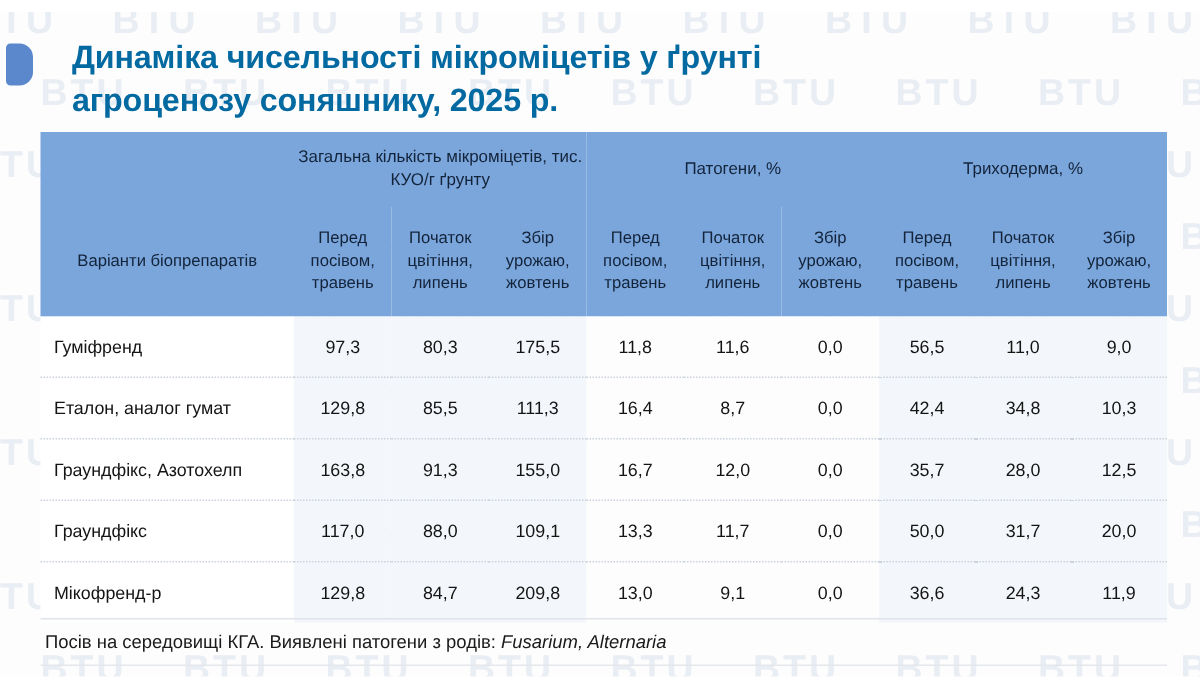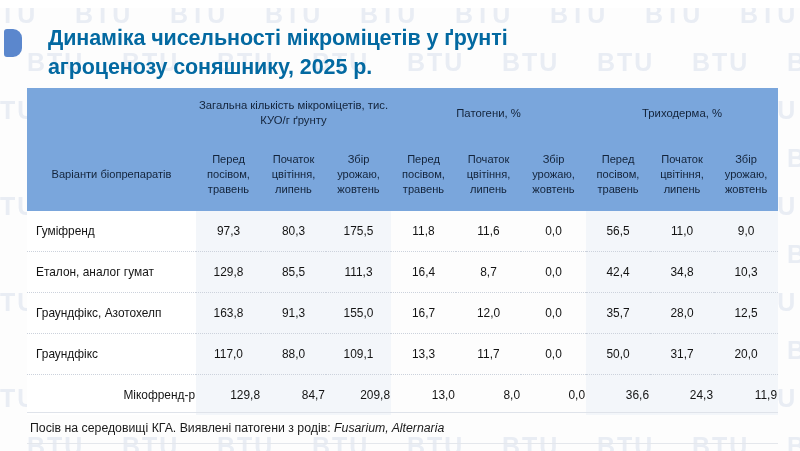--- a/index.html
+++ b/index.html
@@ -73,21 +73,21 @@
     vertical-align:middle;height:73px;padding:2px 3px 8px 3px;
   }
   th.subhdr span{display:block;}
 
   
   #data-table tbody td{
     height:38px;border:none;
     border-bottom:1px dotted #ccd2dc;
     font-size:11.9px;color:#141414;
   }
-  #data-table tbody tr:last-child td{border-bottom:none;text-align:right;}
+  #data-table tbody tr:last-child td{border-bottom:none;}
   td.name{
     text-align:left;padding-left:9px;background:#ffffff;
     font-size:11.9px;
   }
   td.num{
     text-align:center;
     border-right:1px dotted #ccd2dc;
   }
   td.num.g1{background:#f3f6fa;}
   td.num.g2{background:#fdfdfd;}
@@ -263,21 +263,21 @@
             <td class="num g3">50,0</td>
             <td class="num g3">31,7</td>
             <td class="num g3 lastcol">20,0</td>
           </tr>
           <tr>
             <td class="name">Мікофренд-р</td>
             <td class="num g1">129,8</td>
             <td class="num g1">84,7</td>
             <td class="num g1">209,8</td>
             <td class="num g2">13,0</td>
-            <td class="num g2">8,0</td>
+            <td class="num g2">9,1</td>
             <td class="num g2">0,0</td>
             <td class="num g3">36,6</td>
             <td class="num g3">24,3</td>
             <td class="num g3 lastcol">11,9</td>
           </tr>
         </tbody>
     </table>
   </div>
 
   <div id="tbl-bottom-line"></div>

